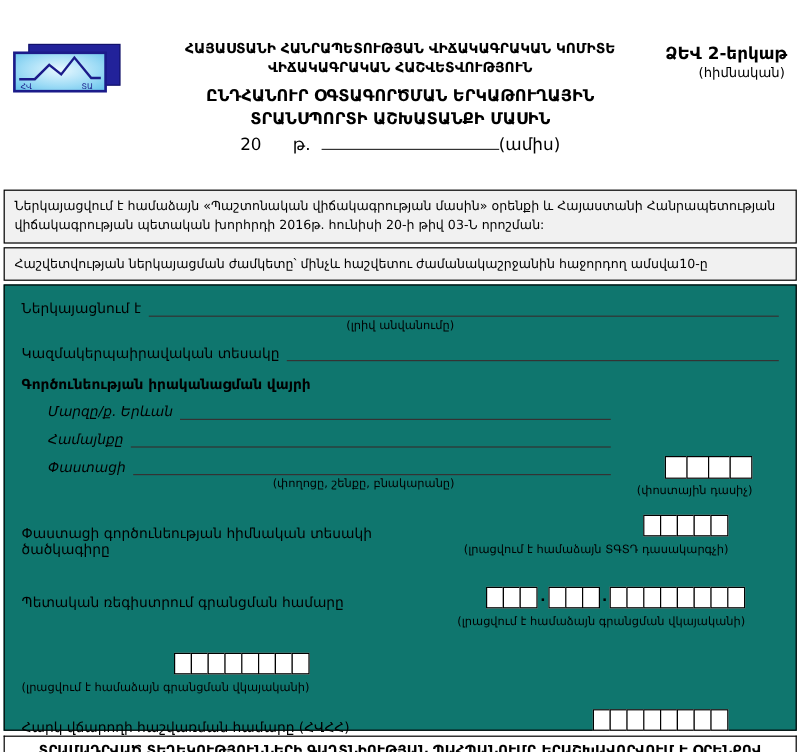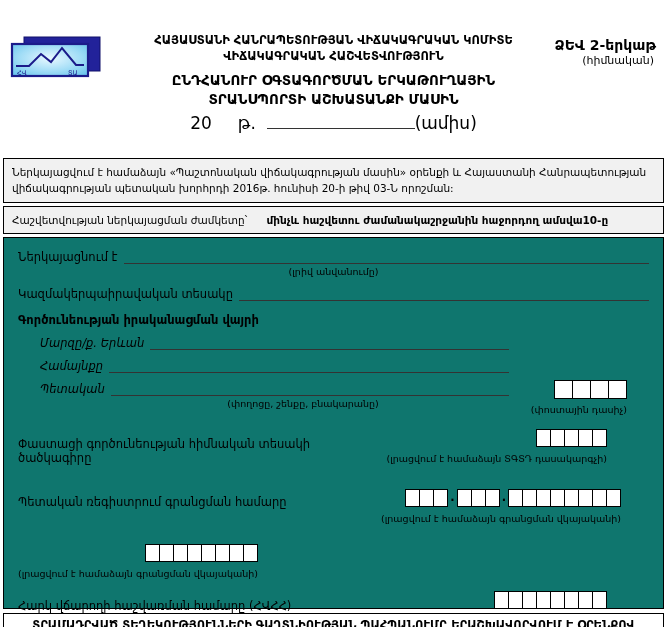--- a/index.html
+++ b/index.html
@@ -16,31 +16,31 @@
   
   .header { position: relative; height: 122px; }
   .logo { position: absolute; left: 5px; top: 2px; }
   .formcode { position: absolute; right: 8px; top: 4px; text-align: right; }
   .formcode .code { font-weight: bold; font-size: 14px; }
   .formcode .period { font-size: 11px; margin-top: 1px; padding-right: 2px; }
   .org1 { text-align: center; font-weight: bold; font-size: 11.5px; margin-top: 29px; }
   .org2 { text-align: center; font-weight: bold; font-size: 11.5px; margin-top: 2px; }
   .title1 { text-align: center; font-weight: bold; font-size: 13.5px; margin-top: 9px; }
   .title2 { text-align: center; font-weight: bold; font-size: 13.5px; margin-top: 3px; }
-  .yearline { text-align: center; font-size: 17px; margin-top: 6px; }
+  .yearline { text-align: center; font-size: 14px; margin-top: 6px; }
   .yearline .gap { display: inline-block; width: 26px; }
   .uline { display: inline-block; border-bottom: 1px solid #333; height: 11px; vertical-align: baseline; }
   .yearline .month-line { width: 148px; }
   
   .noticebox {
     border: 1px solid #000; background: #f1f1f1;
     font-size: 10.5px; padding: 5px 8px; line-height: 1.55;
     margin-top: 3px;
   }
-  .deadline b { font-weight: bold; margin-left: 16px; }
+  .deadline b { font-weight: normal; }
   
   .mainbox {
     border: 1px solid #000; background: #0f766e;
     margin-top: 3px; padding: 12px 14px 10px 14px;
     font-size: 11.5px; height: 372px;
   }
   .row { display: flex; align-items: flex-end; }
   .row .lbl { white-space: nowrap; padding-right: 6px; }
   .row .fill { flex: 1 1 auto; border-bottom: 1px solid #333; height: 13px; }
   .caption { font-size: 9.5px; text-align: center; margin-top: 2px; }
@@ -129,21 +129,21 @@
     <div class="loc">
       <div class="row">
         <span class="lbl">Մարզը/ք. Երևան</span>
         <span class="fill"></span>
       </div>
       <div class="row">
         <span class="lbl">Համայնքը</span>
         <span class="fill"></span>
       </div>
       <div class="row">
-        <span class="lbl">Պետական</span>
+        <span class="lbl">Փաստացի</span>
         <span class="fill"></span>
       </div>
       <div class="caption addr-caption">(փողոցը, շենքը, բնակարանը)</div>
       <div class="postalgroup">
         <span class="cells cells-lg">
             <span class="cell"></span>
             <span class="cell"></span>
             <span class="cell"></span>
             <span class="cell"></span>
           </span>

